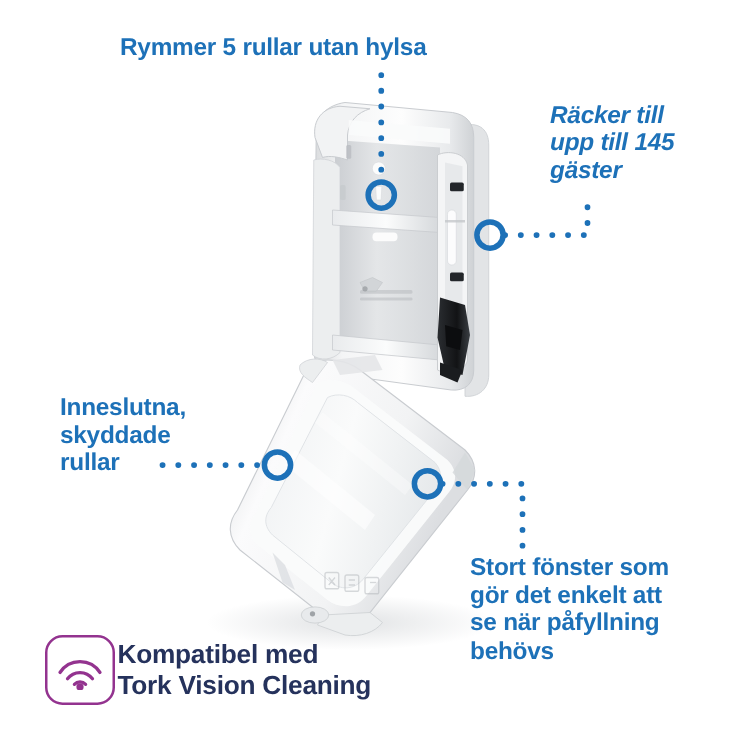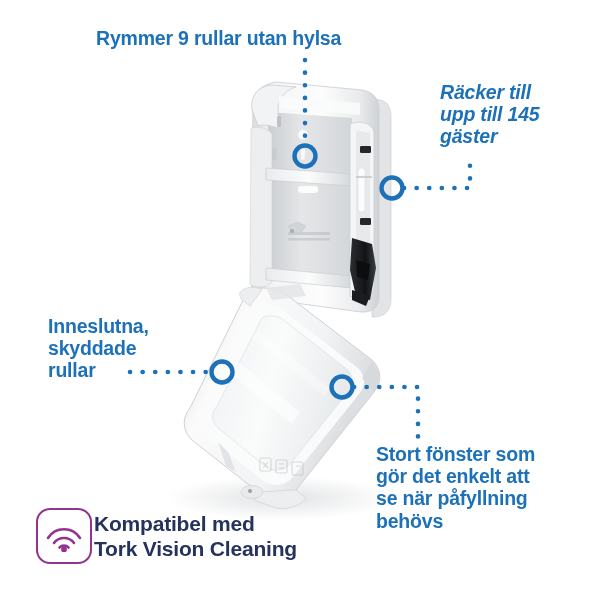--- a/index.html
+++ b/index.html
@@ -263,21 +263,21 @@
     </g>
 
     <g fill="none" stroke="#1d71b8" stroke-width="4.4">
       <circle cx="305" cy="156" r="10.5"></circle>
       <circle cx="392" cy="188" r="10.5"></circle>
       <circle cx="222" cy="372" r="10.5"></circle>
       <circle cx="342" cy="387" r="10.5"></circle>
     </g>
   </svg>
 
-  <div class="callout text-layer" id="label-top">Rymmer 9 rullar utan hylsa</div>
+  <div class="callout text-layer" id="label-top">Rymmer 5 rullar utan hylsa</div>
 
   <div class="callout text-layer" id="label-right">Räcker till
 upp till 145
 gäster</div>
 
   <div class="callout text-layer" id="label-left">Inneslutna,
 skyddade
 rullar</div>
 
   <div class="callout text-layer" id="label-window">Stort fönster som

